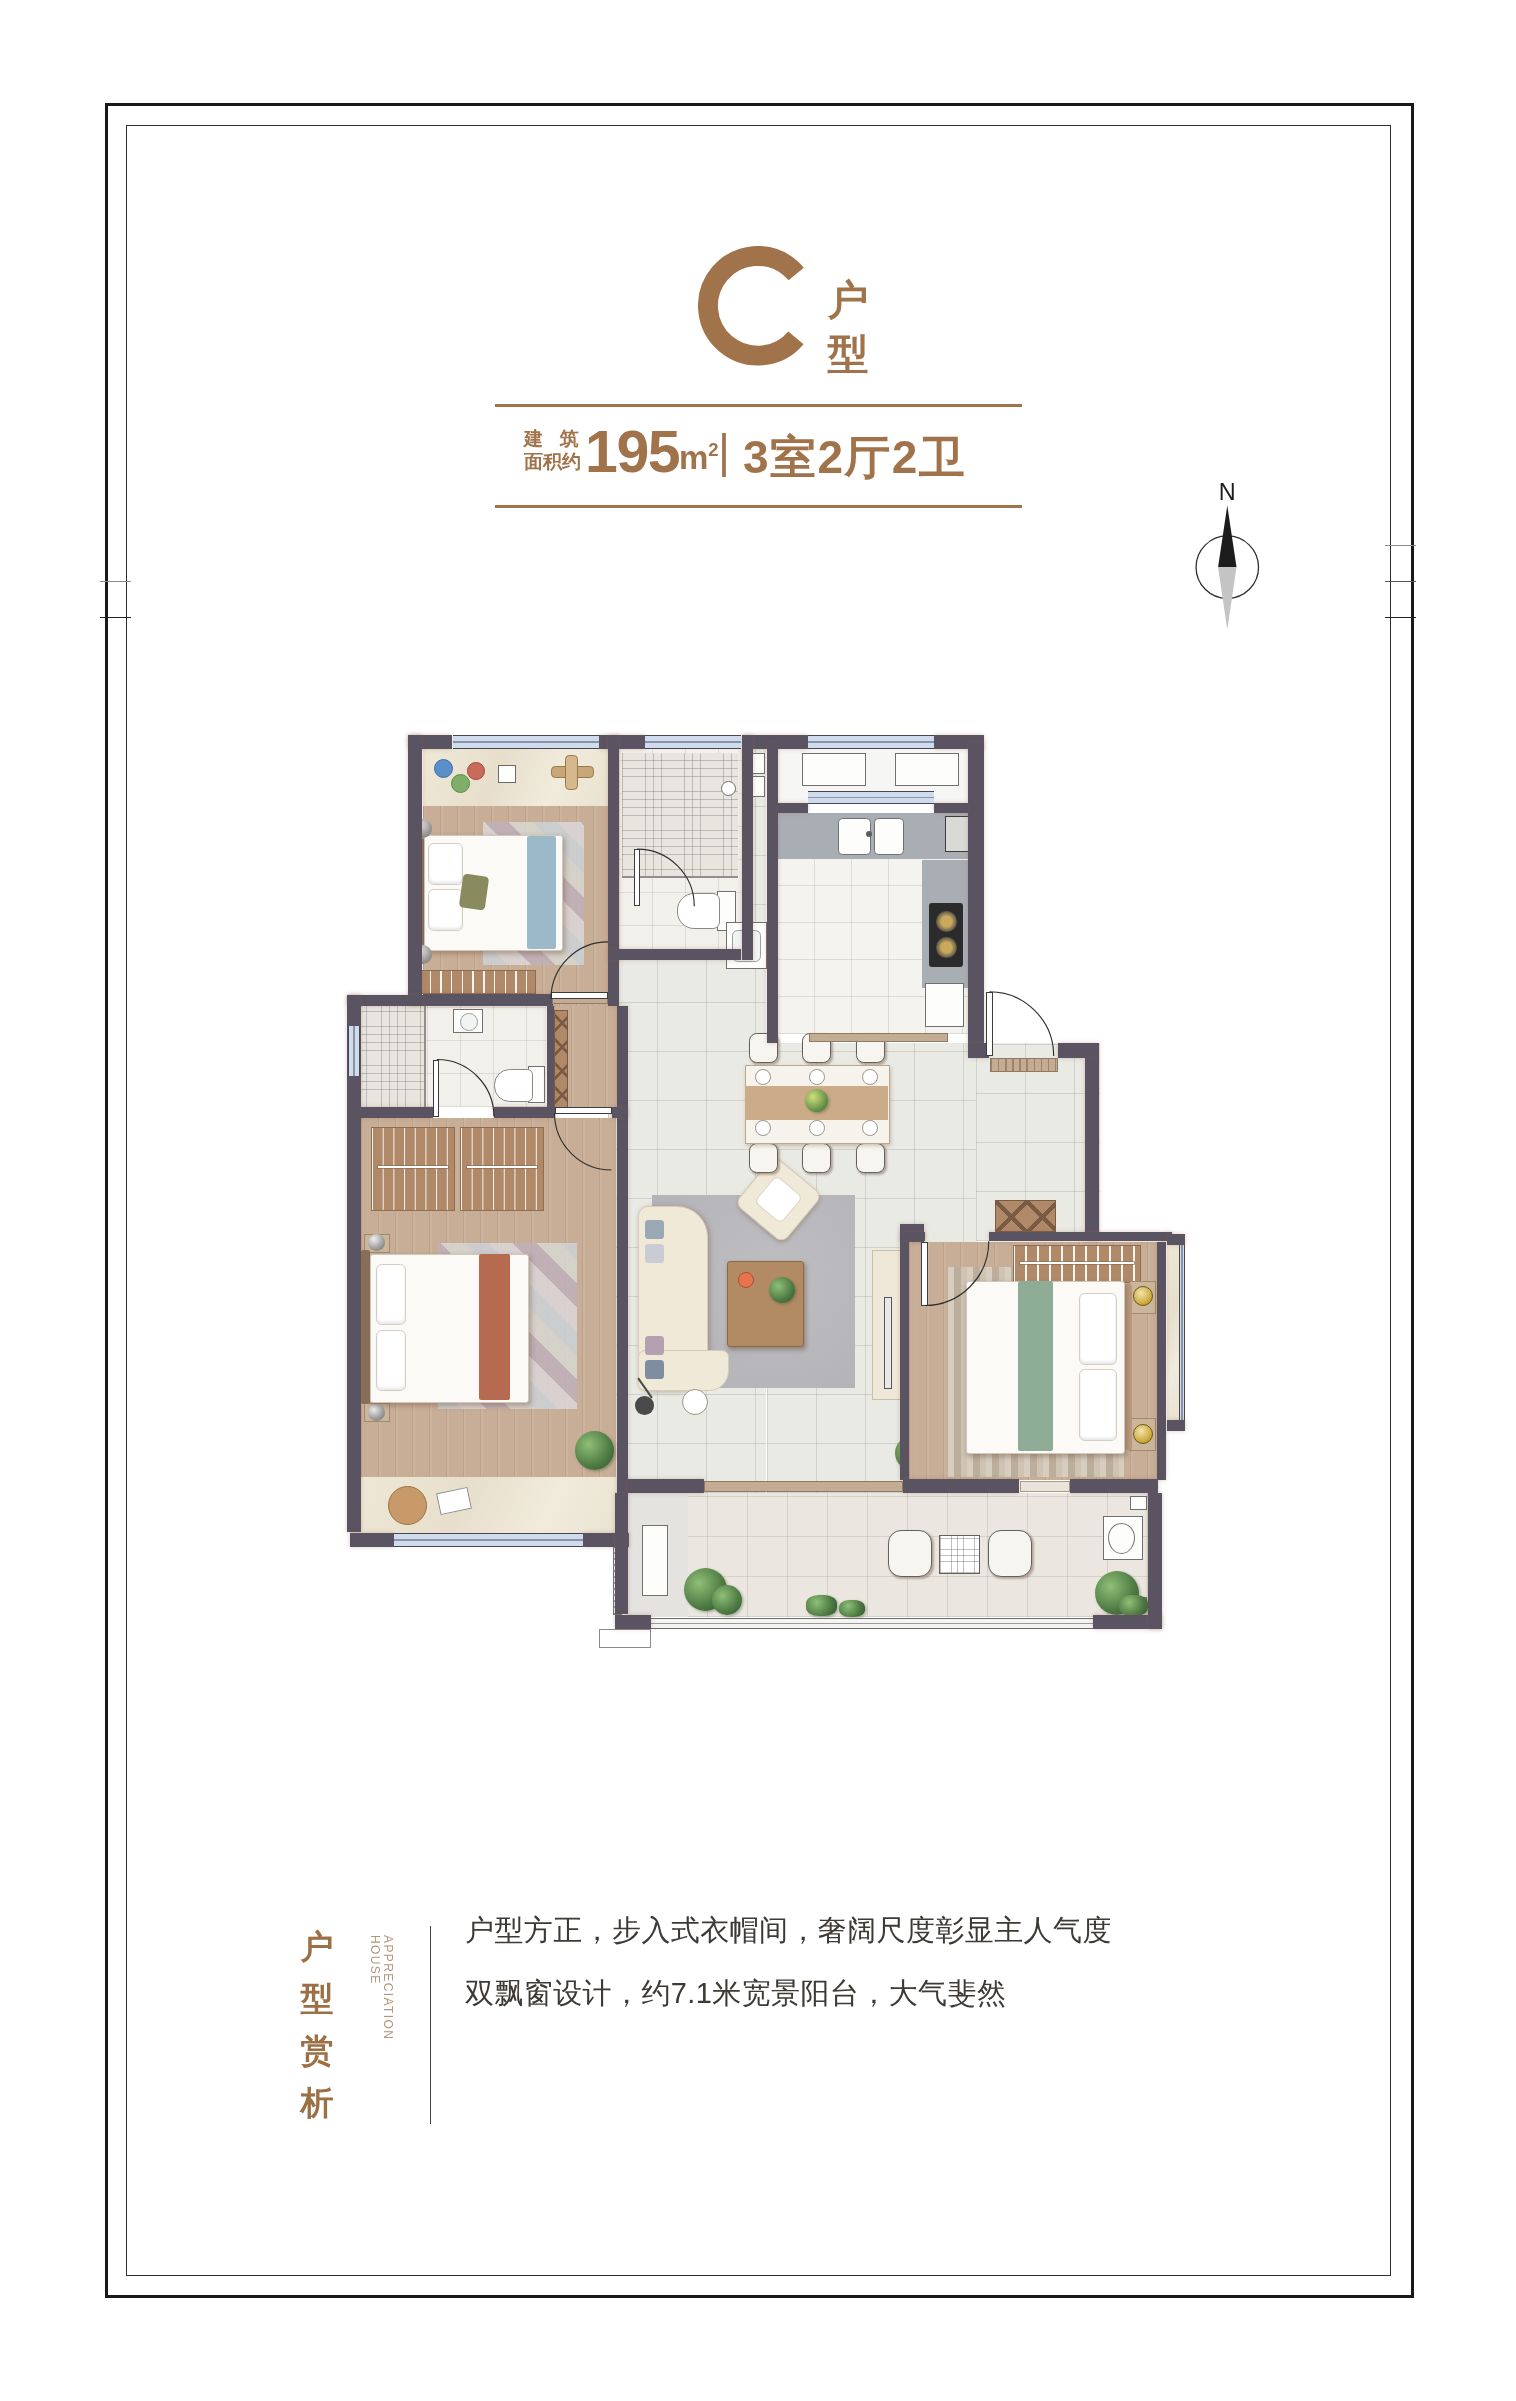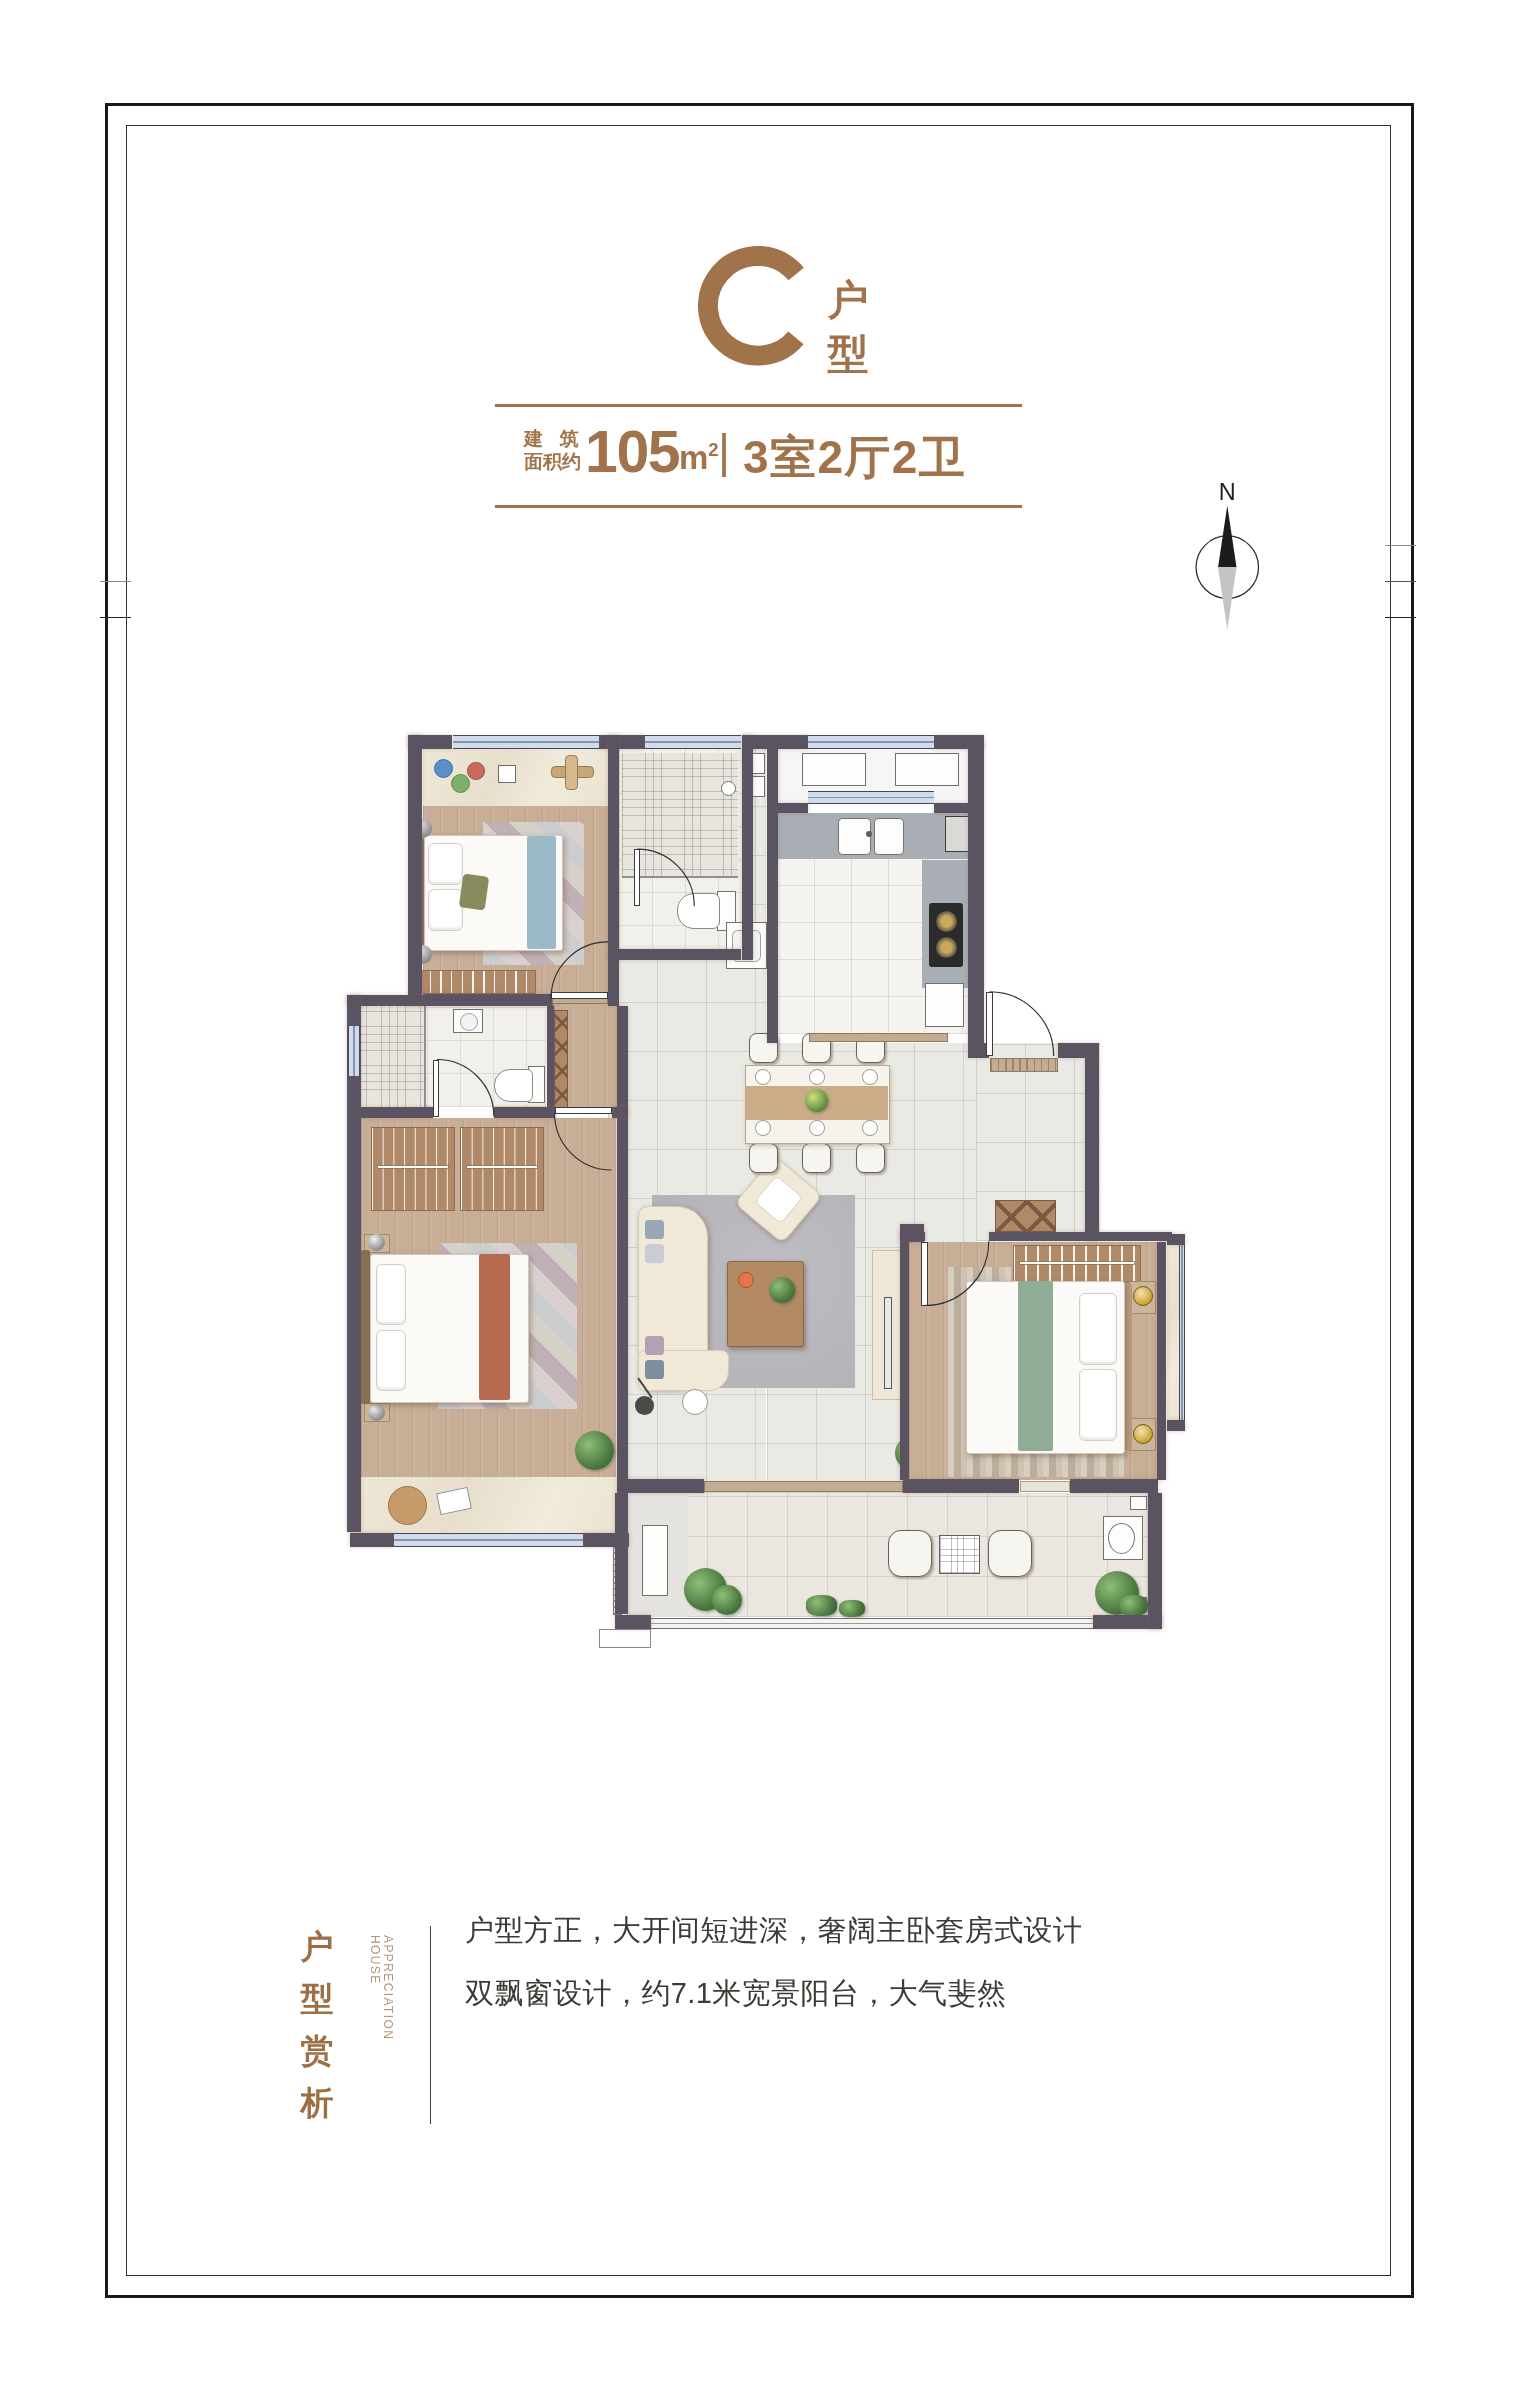--- a/index.html
+++ b/index.html
@@ -94,21 +94,21 @@
     <circle cx="84" cy="84" r="70" fill="none" stroke="#a1734a" stroke-width="28" stroke-dasharray="342 98" transform="rotate(40 84 84)"></circle>
   </svg>
   <div class="abs unit-chars" style="left:826px;top:273px;">
     <div>户</div>
     <div>型</div>
   </div>
   <div class="abs rule" style="left:495px;top:404px;width:527px;"></div>
   <div class="abs rule" style="left:495px;top:505px;width:527px;"></div>
   <div class="abs area-label" style="left:524px;top:428px;word-spacing:11.4px;">建 筑</div>
   <div class="abs area-label" style="left:524px;top:451px;">面积约</div>
-  <div class="abs big-num" style="left:585px;top:424px;">105</div>
+  <div class="abs big-num" style="left:585px;top:424px;">195</div>
   <div class="abs" style="left:679px;top:439px;">
     <span class="unit-m">m</span><span class="unit-sup">2</span>
   </div>
   <div class="abs sep-bar" style="left:718px;top:424px;">|</div>
   <div class="abs rooms-text" style="left:743px;top:427px;">3室2厅2卫</div>
 
   <svg class="abs" style="left:1184px;top:464px;" width="88" height="178" viewBox="0 0 124 250">
     <text x="61" y="50" text-anchor="middle" class="compass-n">N</text>
     <circle cx="61" cy="145" r="44" fill="none" stroke="#2e2e2e" stroke-width="1.8"></circle>
     <polygon points="61,58 48,145 74,145" fill="#1c1c1c"></polygon>
@@ -348,17 +348,17 @@
     <div>户</div>
     <div>型</div>
     <div>赏</div>
     <div>析</div>
   </div>
   <div class="abs sec-sub" style="left:367px;top:1935px;height:171px;">
     <div>HOUSE</div>
     <div>APPRECIATION</div>
   </div>
   <div class="abs" style="left:430px;top:1926px;width:1.4px;height:198px;background:#44403c;"></div>
-  <div class="desc-line" style="top:1915px;">户型方正，大开间短进深，奢阔主卧套房式设计</div>
+  <div class="desc-line" style="top:1915px;">户型方正，步入式衣帽间，奢阔尺度彰显主人气度</div>
   <div class="desc-line" style="top:1978px;">双飘窗设计，约7.1米宽景阳台，大气斐然</div>
 
 </div>
 
 
 </body></html>

